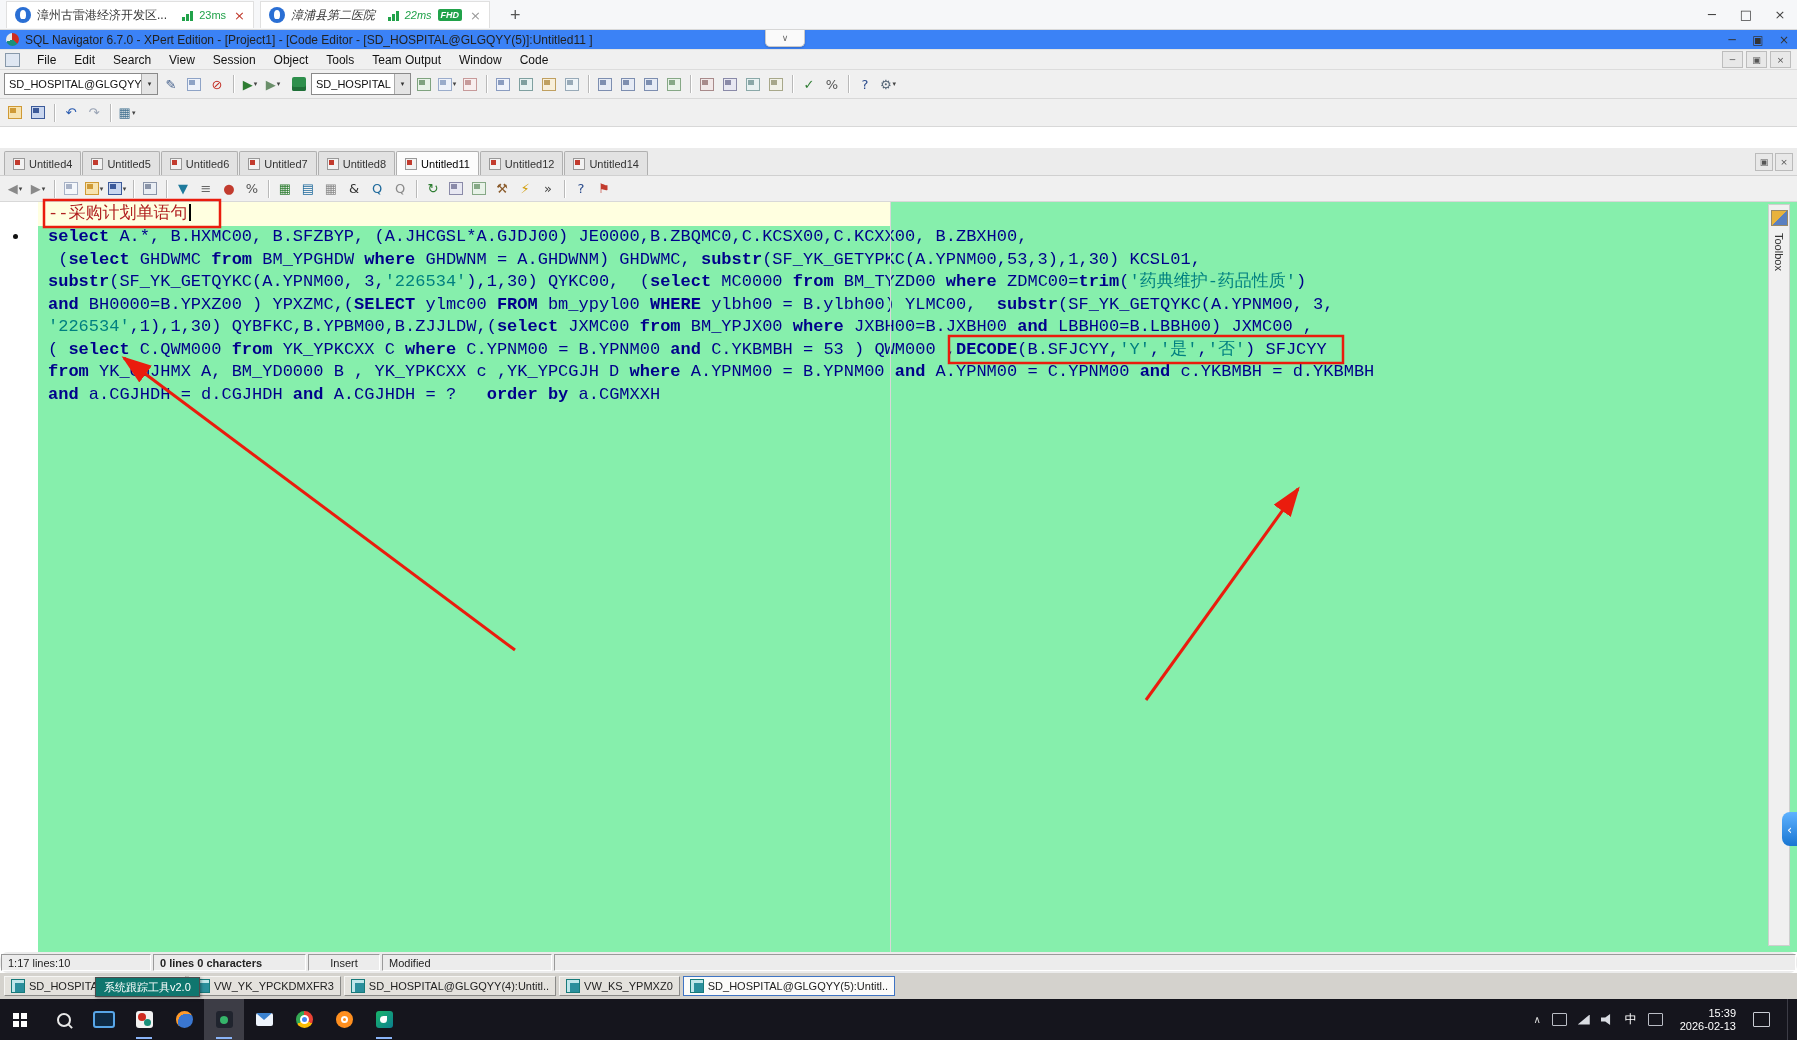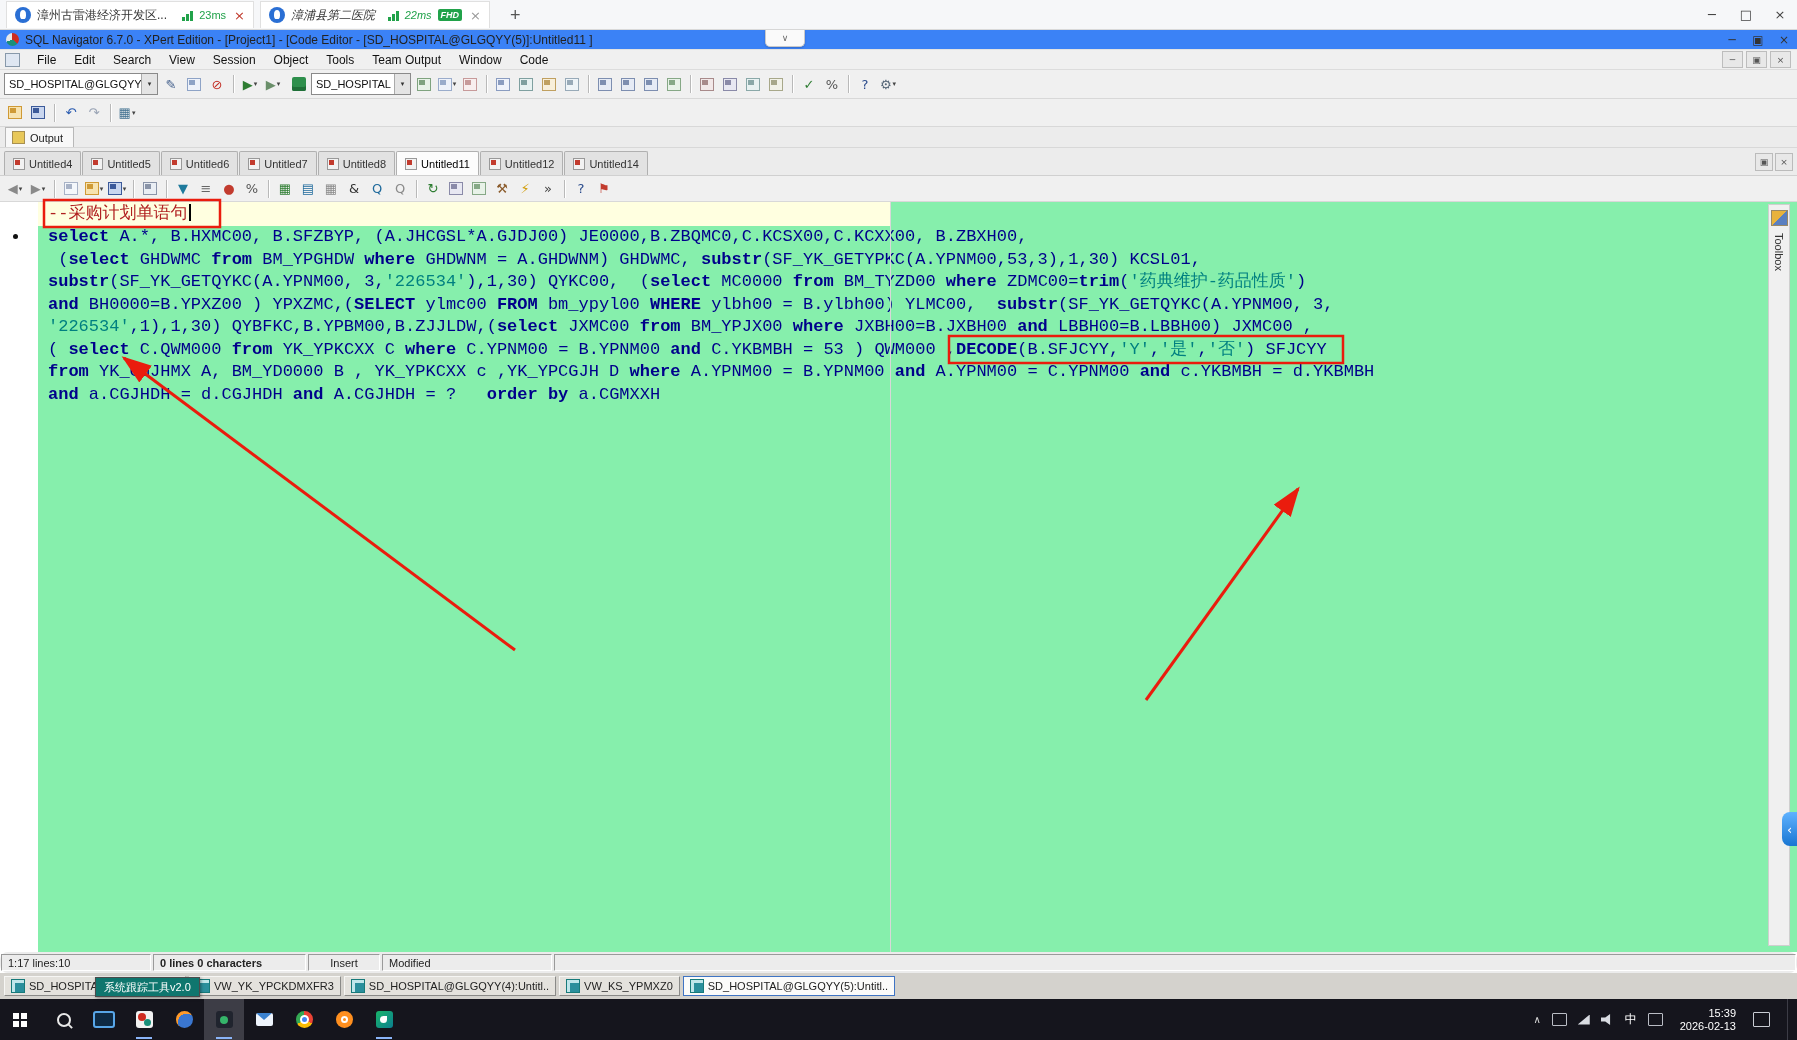--- a/index.html
+++ b/index.html
@@ -378,26 +378,20 @@
           <span class="tbi-g" style="color: rgb(154, 164, 181);">↷</span>
         </span>
         <span class="tb-sep"></span>
         <span class="tbi">
           <span class="tbi-g" style="color: rgb(63, 111, 143);">▦</span>
           <span class="tbi-dd">▾</span>
         </span>
       </div>
   </div>
 
-  <div id="output-row">
-    <div class="out-tab">
-      <span class="out-ico"></span>
-      <span>Output</span>
-    </div>
-  </div>
 
   <div id="tabs-row">
     <div class="etabs">
         <div class="etab">
           <span class="etab-ico"></span>
           <span>Untitled4</span>
         </div>
         <div class="etab">
           <span class="etab-ico"></span>
           <span>Untitled5</span>

